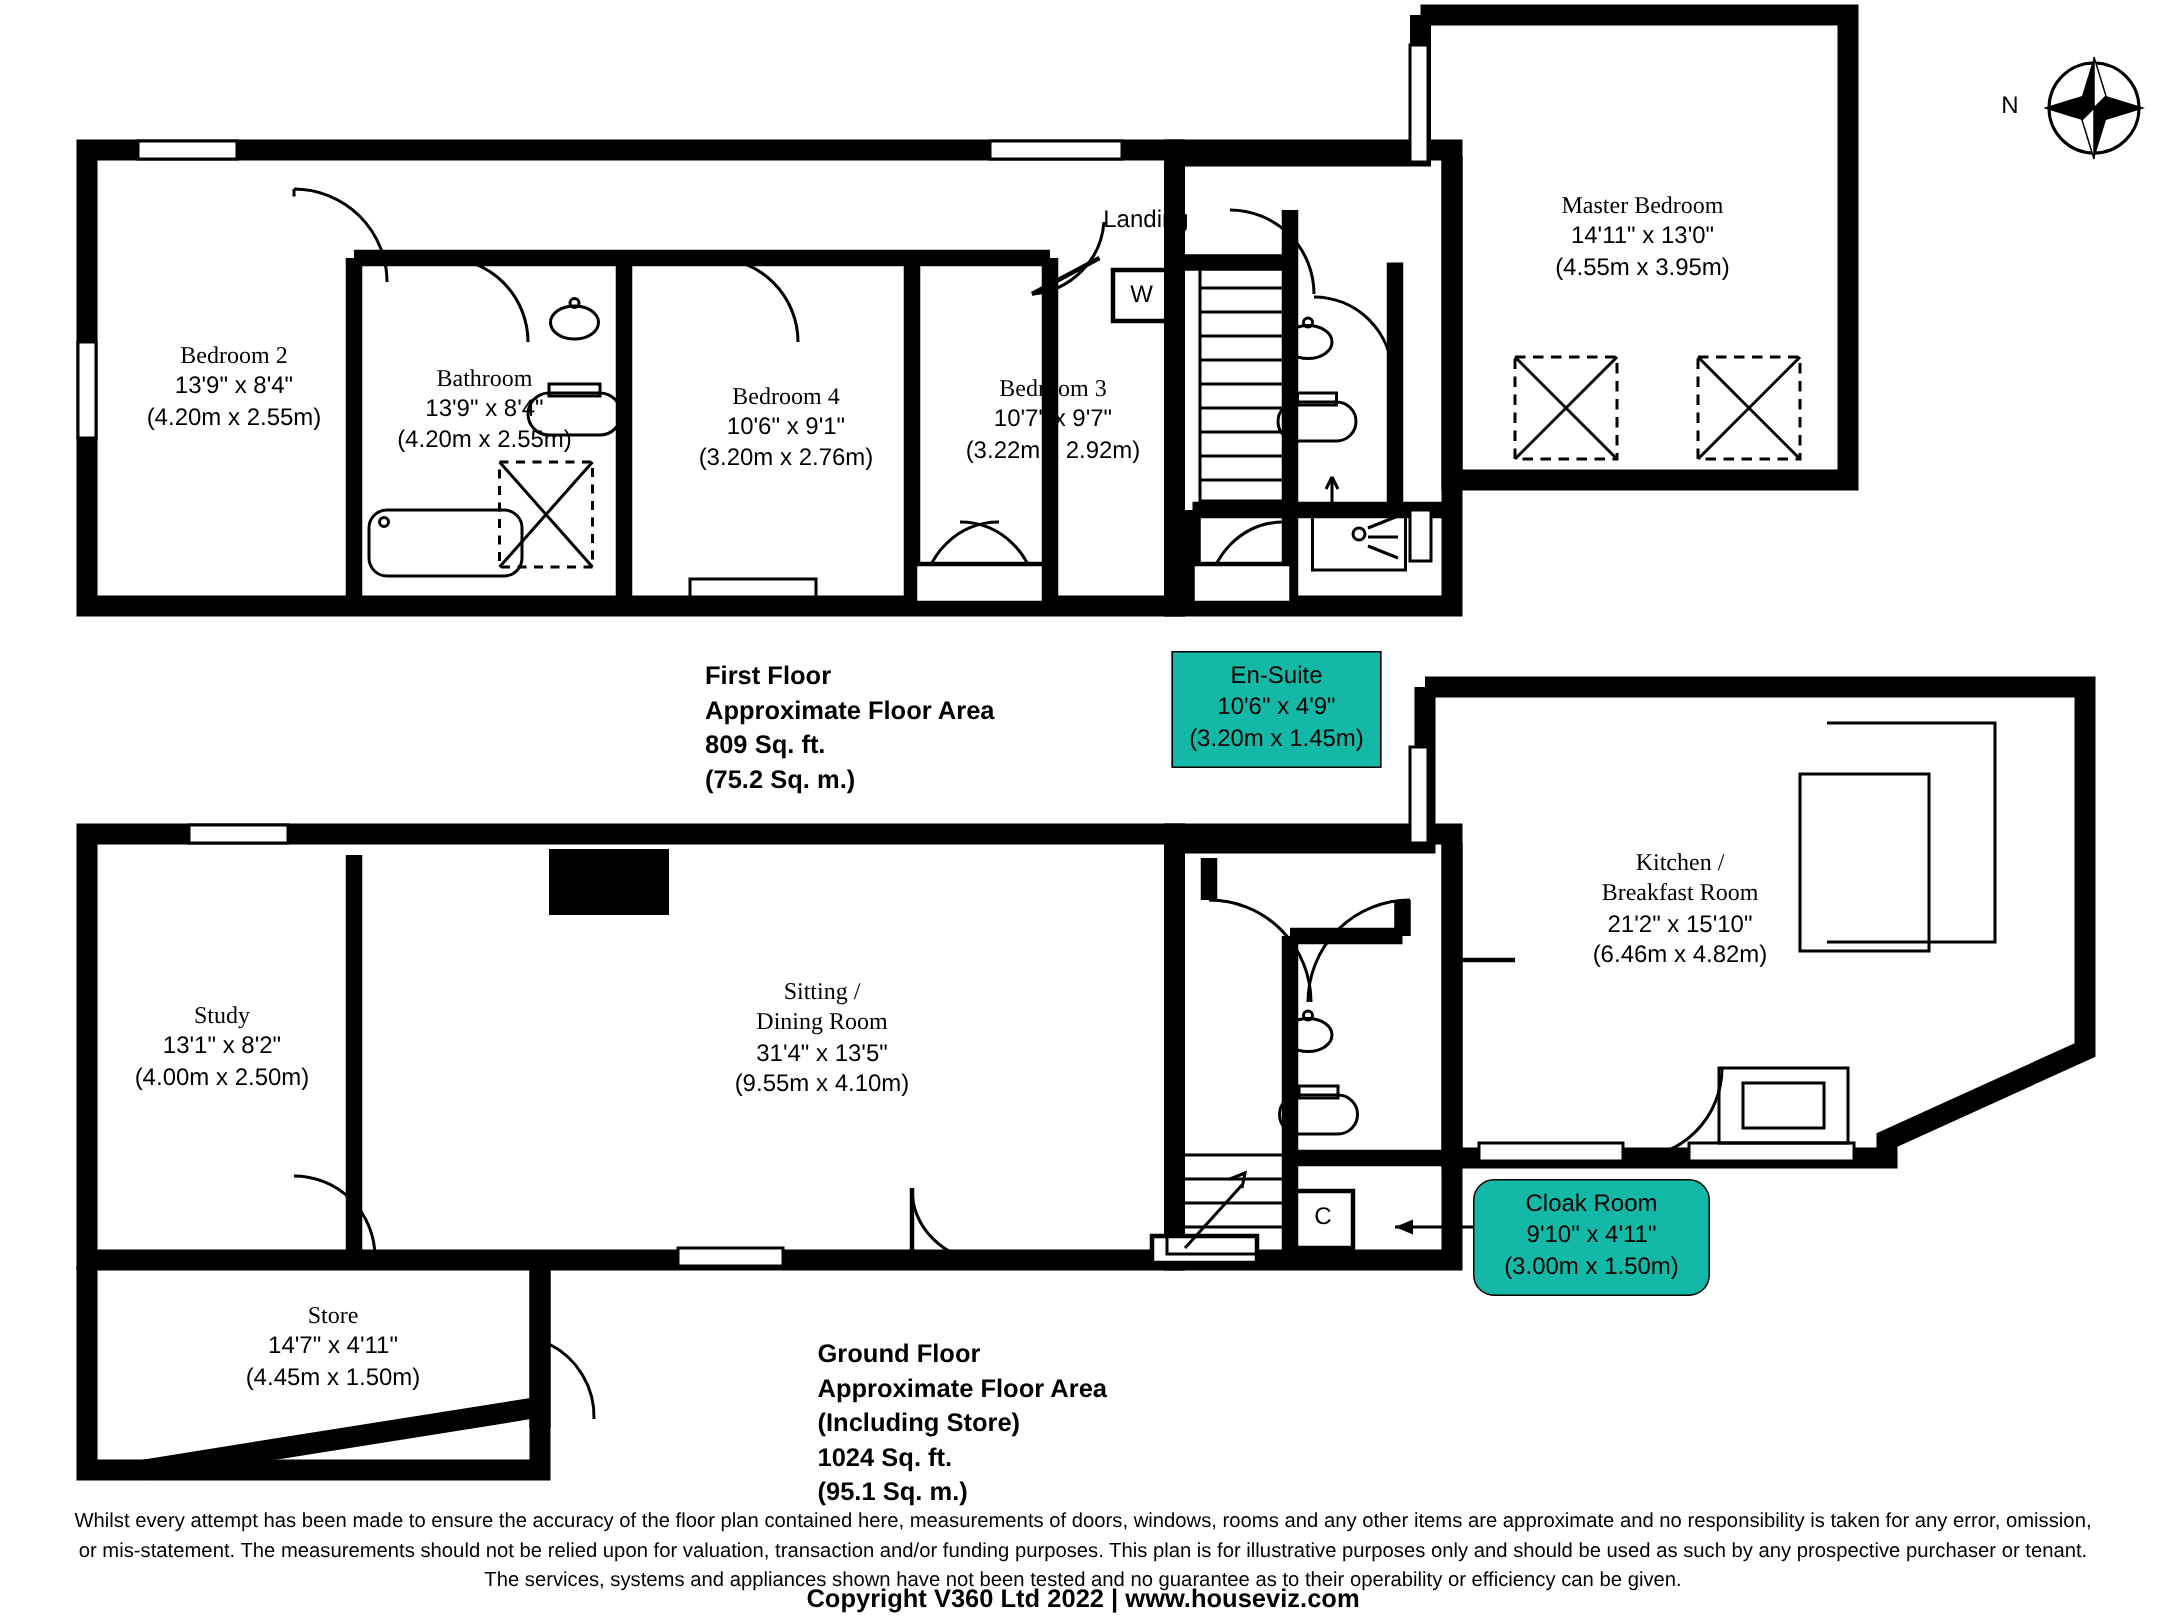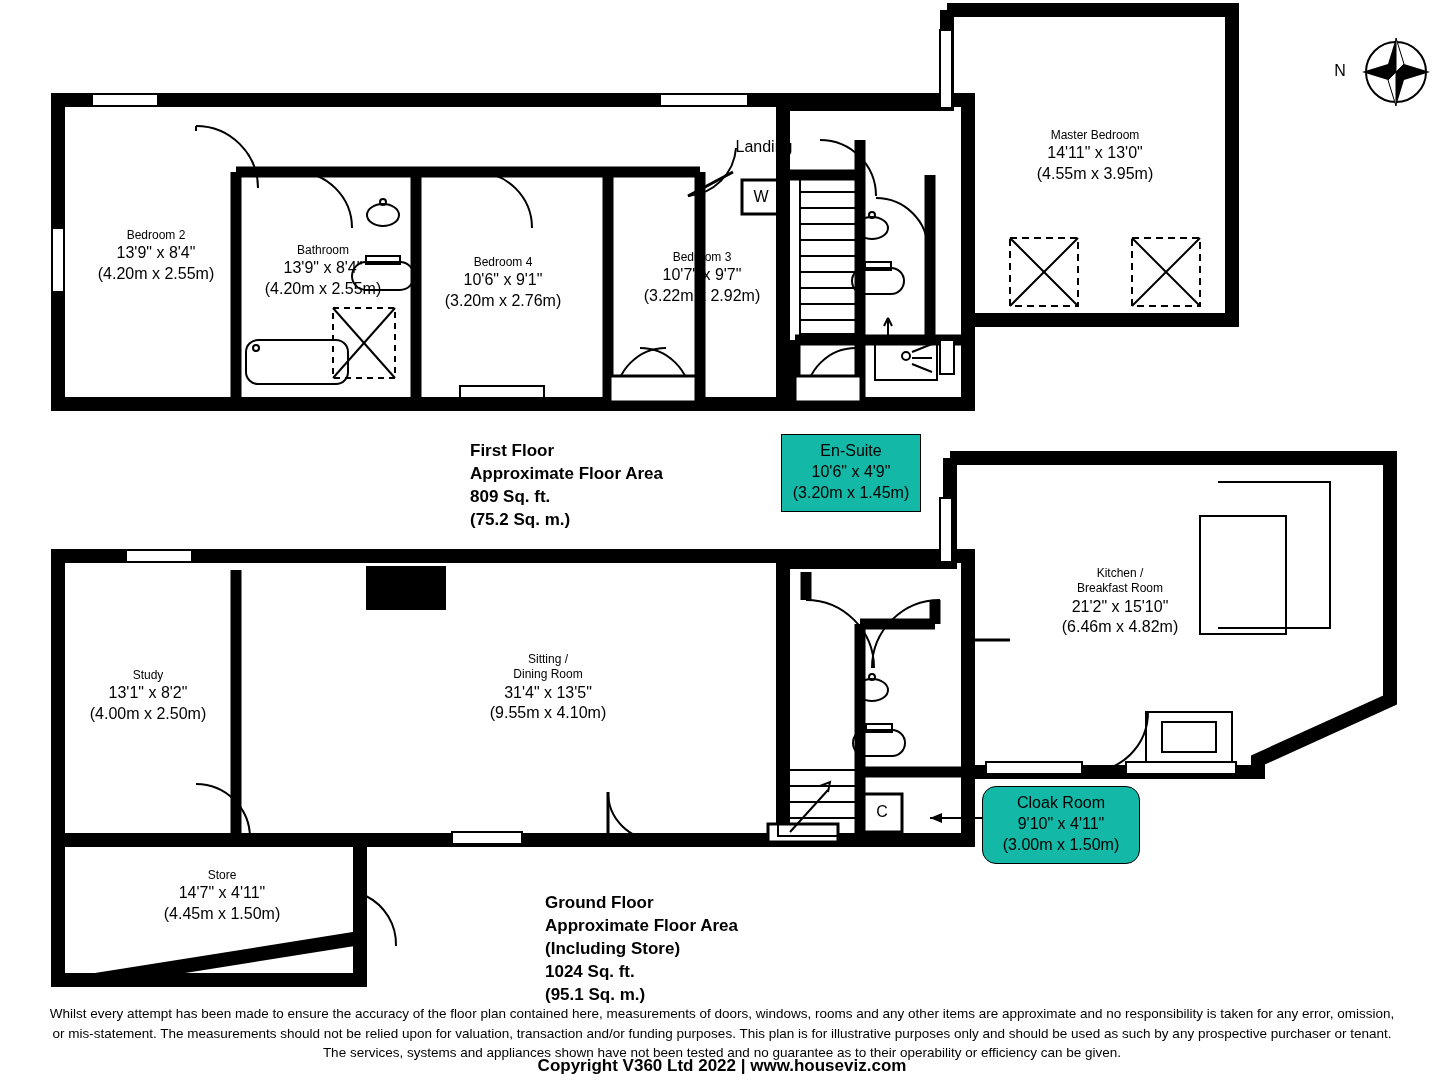--- a/index.html
+++ b/index.html
@@ -6,21 +6,21 @@
   body{
     width:1444px;height:1080px;
     background:#ffffff;
     font-family:"Liberation Sans", sans-serif;
     color:#000;
     position:relative;
     overflow:hidden;
   }
   #plan{position:absolute;left:0;top:0;width:1444px;height:1080px;}
   .lbl{position:absolute;text-align:center;line-height:1.28;white-space:nowrap;}
-  .lbl .nm{font-size:12px;}
+  .lbl .nm{font-size:16px;font-family:Liberation Serif, serif;}
   .lbl .dim{font-size:16px;}
   .boxed{
     position:absolute;border:1.6px solid #000;background:#14b8a6;
     text-align:center;padding:6px 10px 8px;line-height:1.3;
   }
   .boxed .nm{font-size:16px;}
   .boxed .dim{font-size:16px;}
   .areablk{position:absolute;text-align:left;font-weight:bold;font-size:17px;line-height:1.35;}
   .disc{position:absolute;left:0;top:1004px;width:1444px;text-align:center;font-size:13.5px;line-height:1.45;}
   .copy{position:absolute;left:0;top:1056px;width:1444px;text-align:center;font-size:17px;font-weight:bold;}
@@ -215,21 +215,21 @@
   <div class="dim">13'9" x 8'4"</div>
   <div class="dim">(4.20m x 2.55m)</div>
 </div>
 
 <div class="lbl" style="left:228px;top:243px;width:190px;">
   <div class="nm">Bathroom</div>
   <div class="dim">13'9" x 8'4"</div>
   <div class="dim">(4.20m x 2.55m)</div>
 </div>
 
-<div class="lbl" style="left:407px;top:255px;width:192px;">
+<div class="lbl" style="left:428px;top:255px;width:192px;">
   <div class="nm">Bedroom 4</div>
   <div class="dim">10'6" x 9'1"</div>
   <div class="dim">(3.20m x 2.76m)</div>
 </div>
 
 <div class="lbl" style="left:606px;top:250px;width:192px;">
   <div class="nm">Bedroom 3</div>
   <div class="dim">10'7" x 9'7"</div>
   <div class="dim">(3.22m x 2.92m)</div>
 </div>

